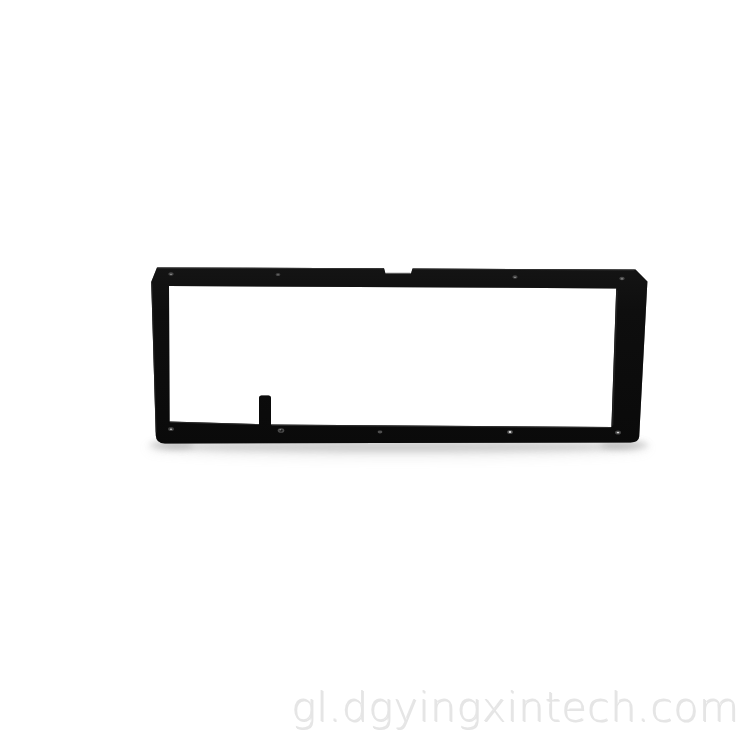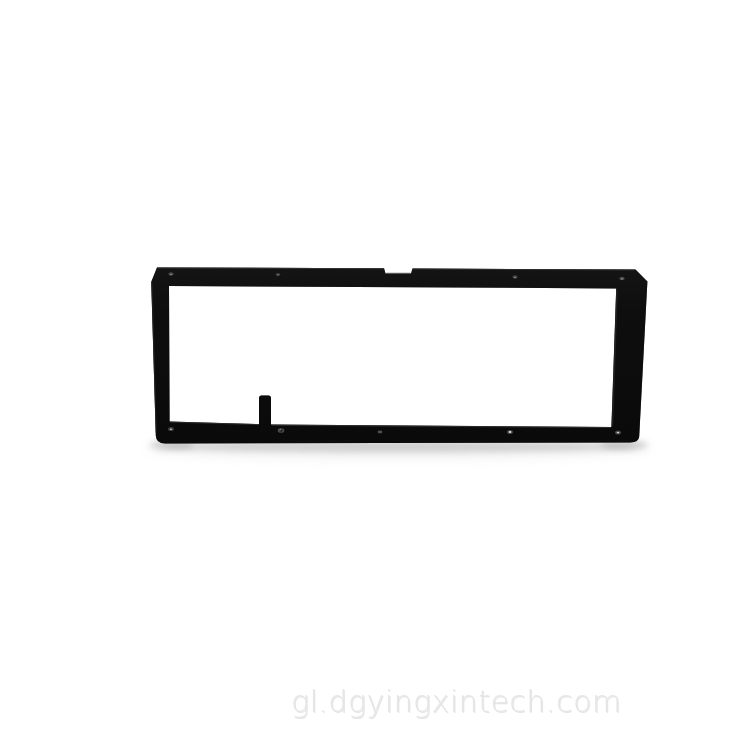--- a/index.html
+++ b/index.html
@@ -9,21 +9,21 @@
     width: 750px;
     height: 750px;
     background: #ffffff;
     overflow: hidden;
   }
   .photo-svg { position: absolute; left: 0; top: 0; }
   .watermark {
     position: absolute;
     left: 292px;
     top: 688px;
-    font-size: 30px;
+    font-size: 41px;
     font-weight: 300;
     letter-spacing: 0.5px;
     line-height: 1;
     color: #e5e5e5;
     text-shadow: 1.5px 1.5px 1px rgba(255,255,255,0.95),
                  -1px -1px 0 rgba(209,209,209,0.55);
     white-space: nowrap;
     user-select: none;
   }
 </style>

